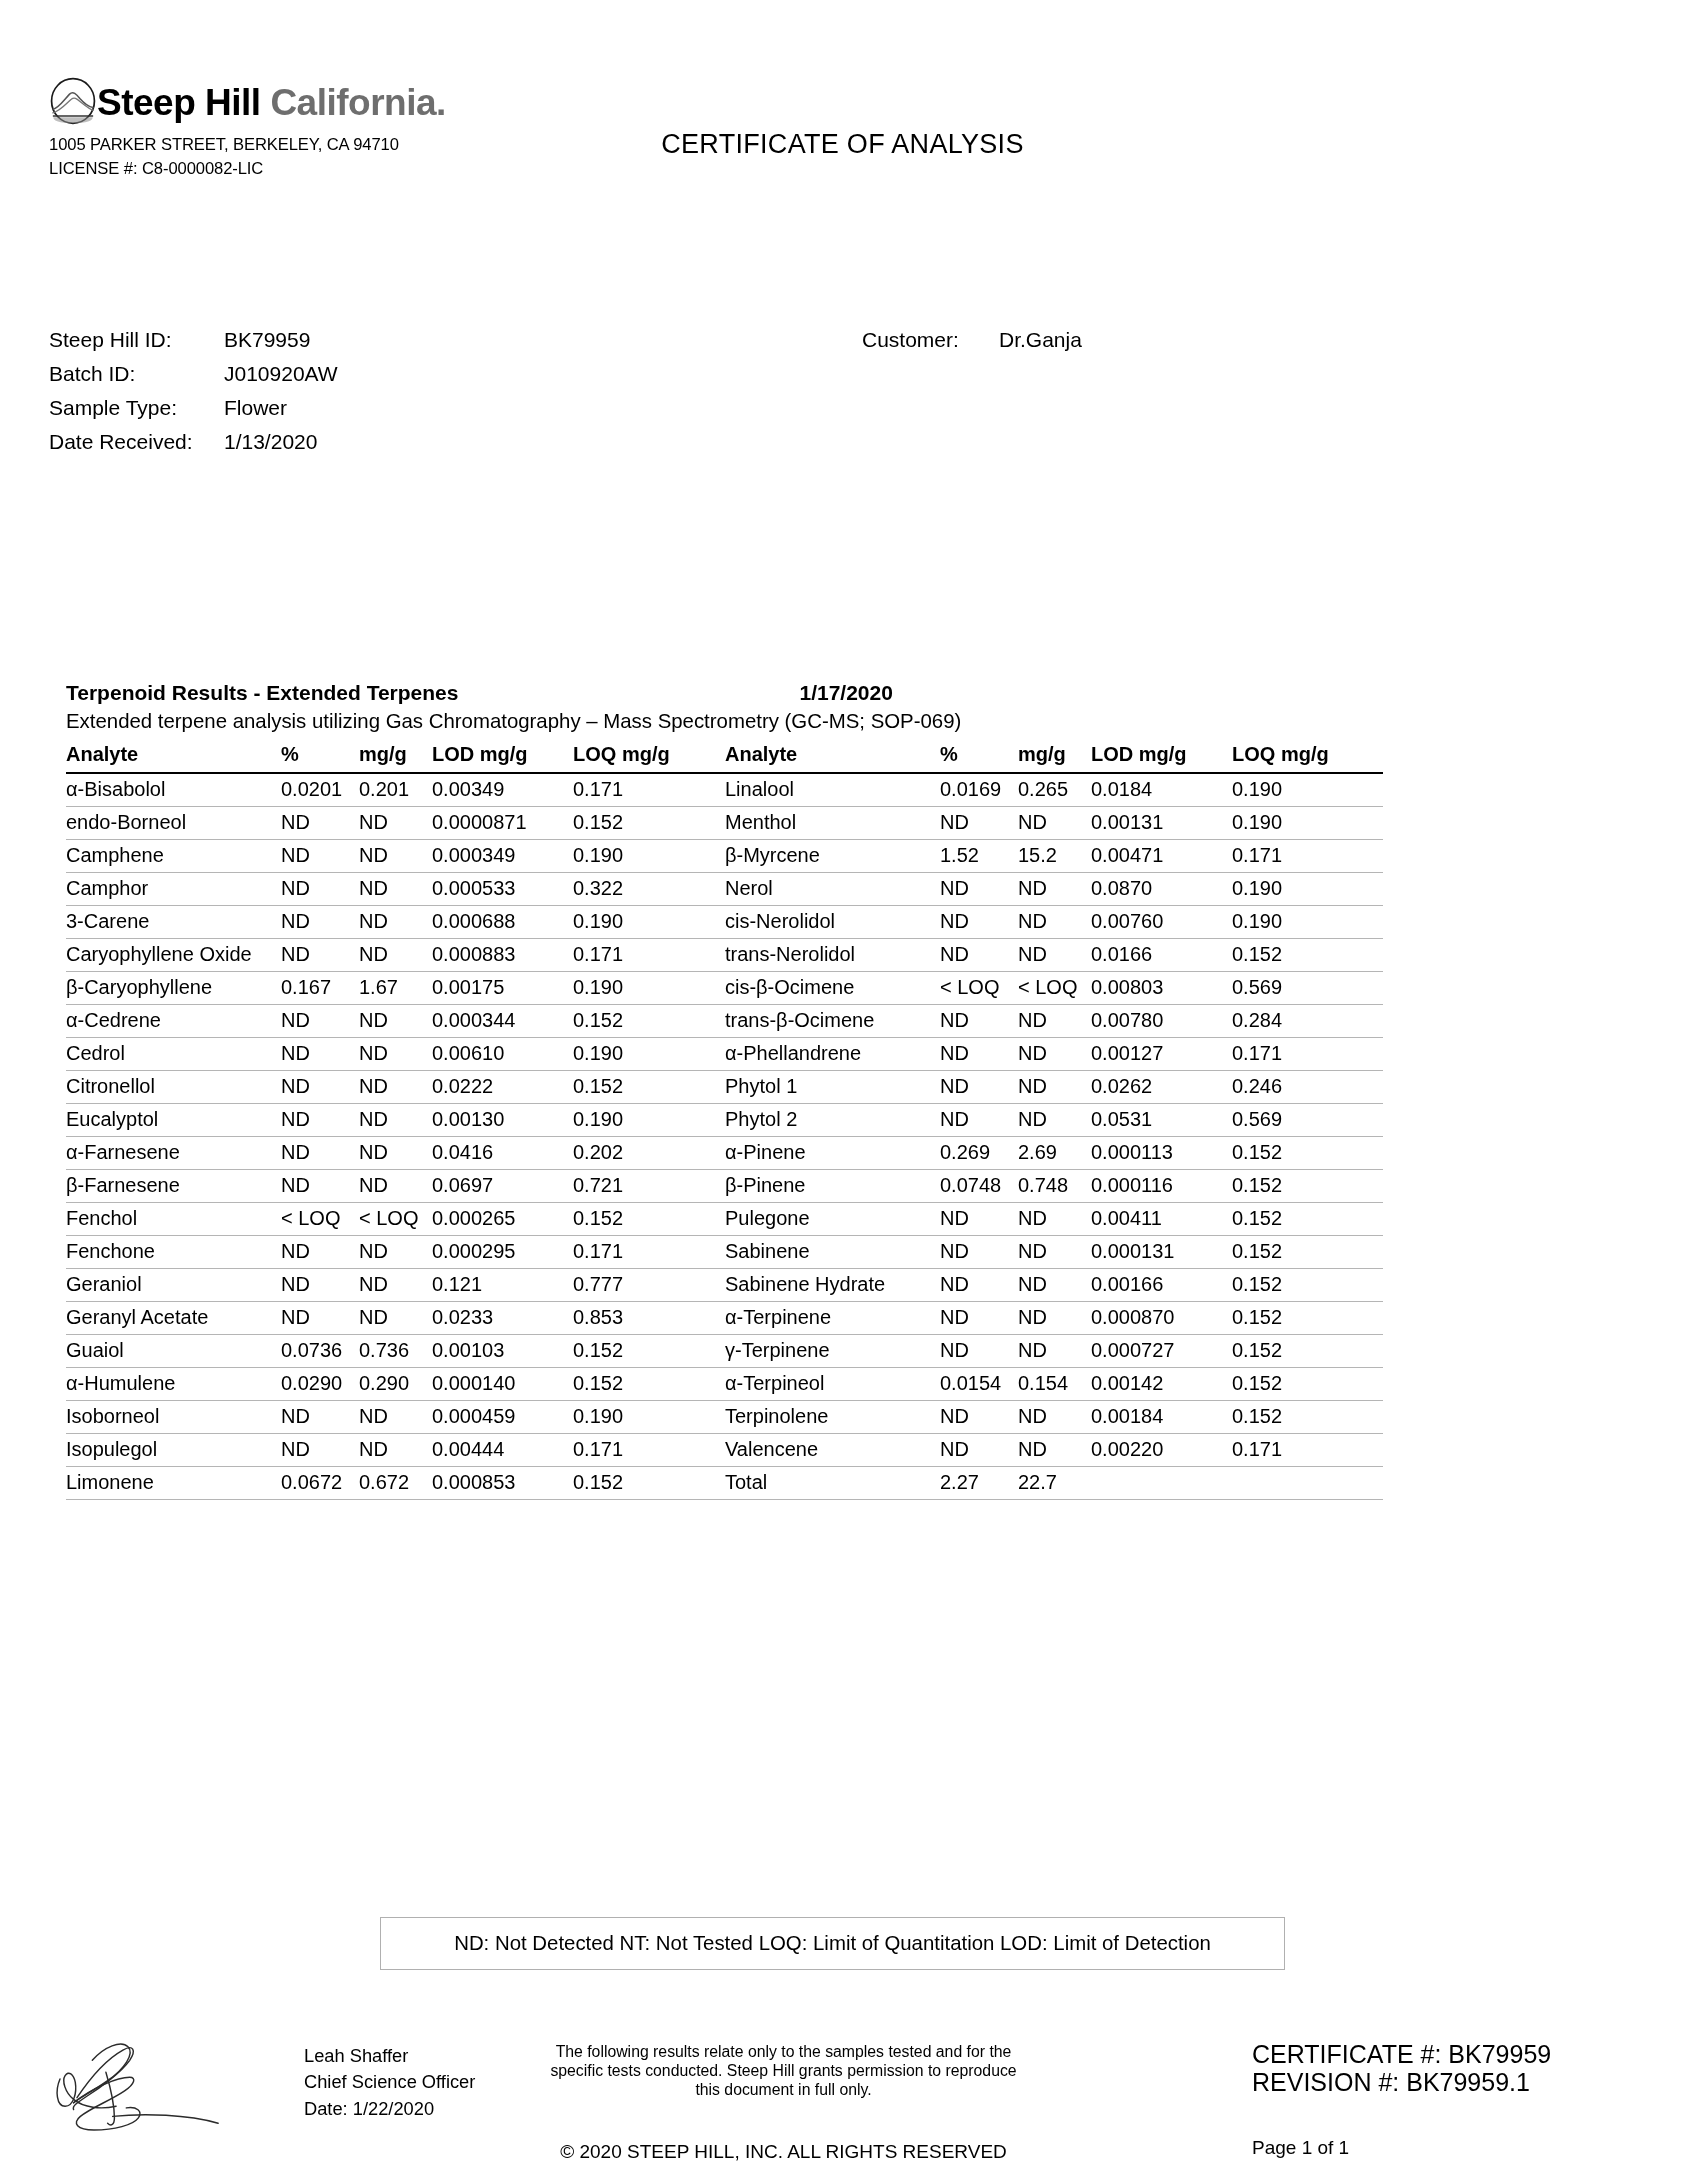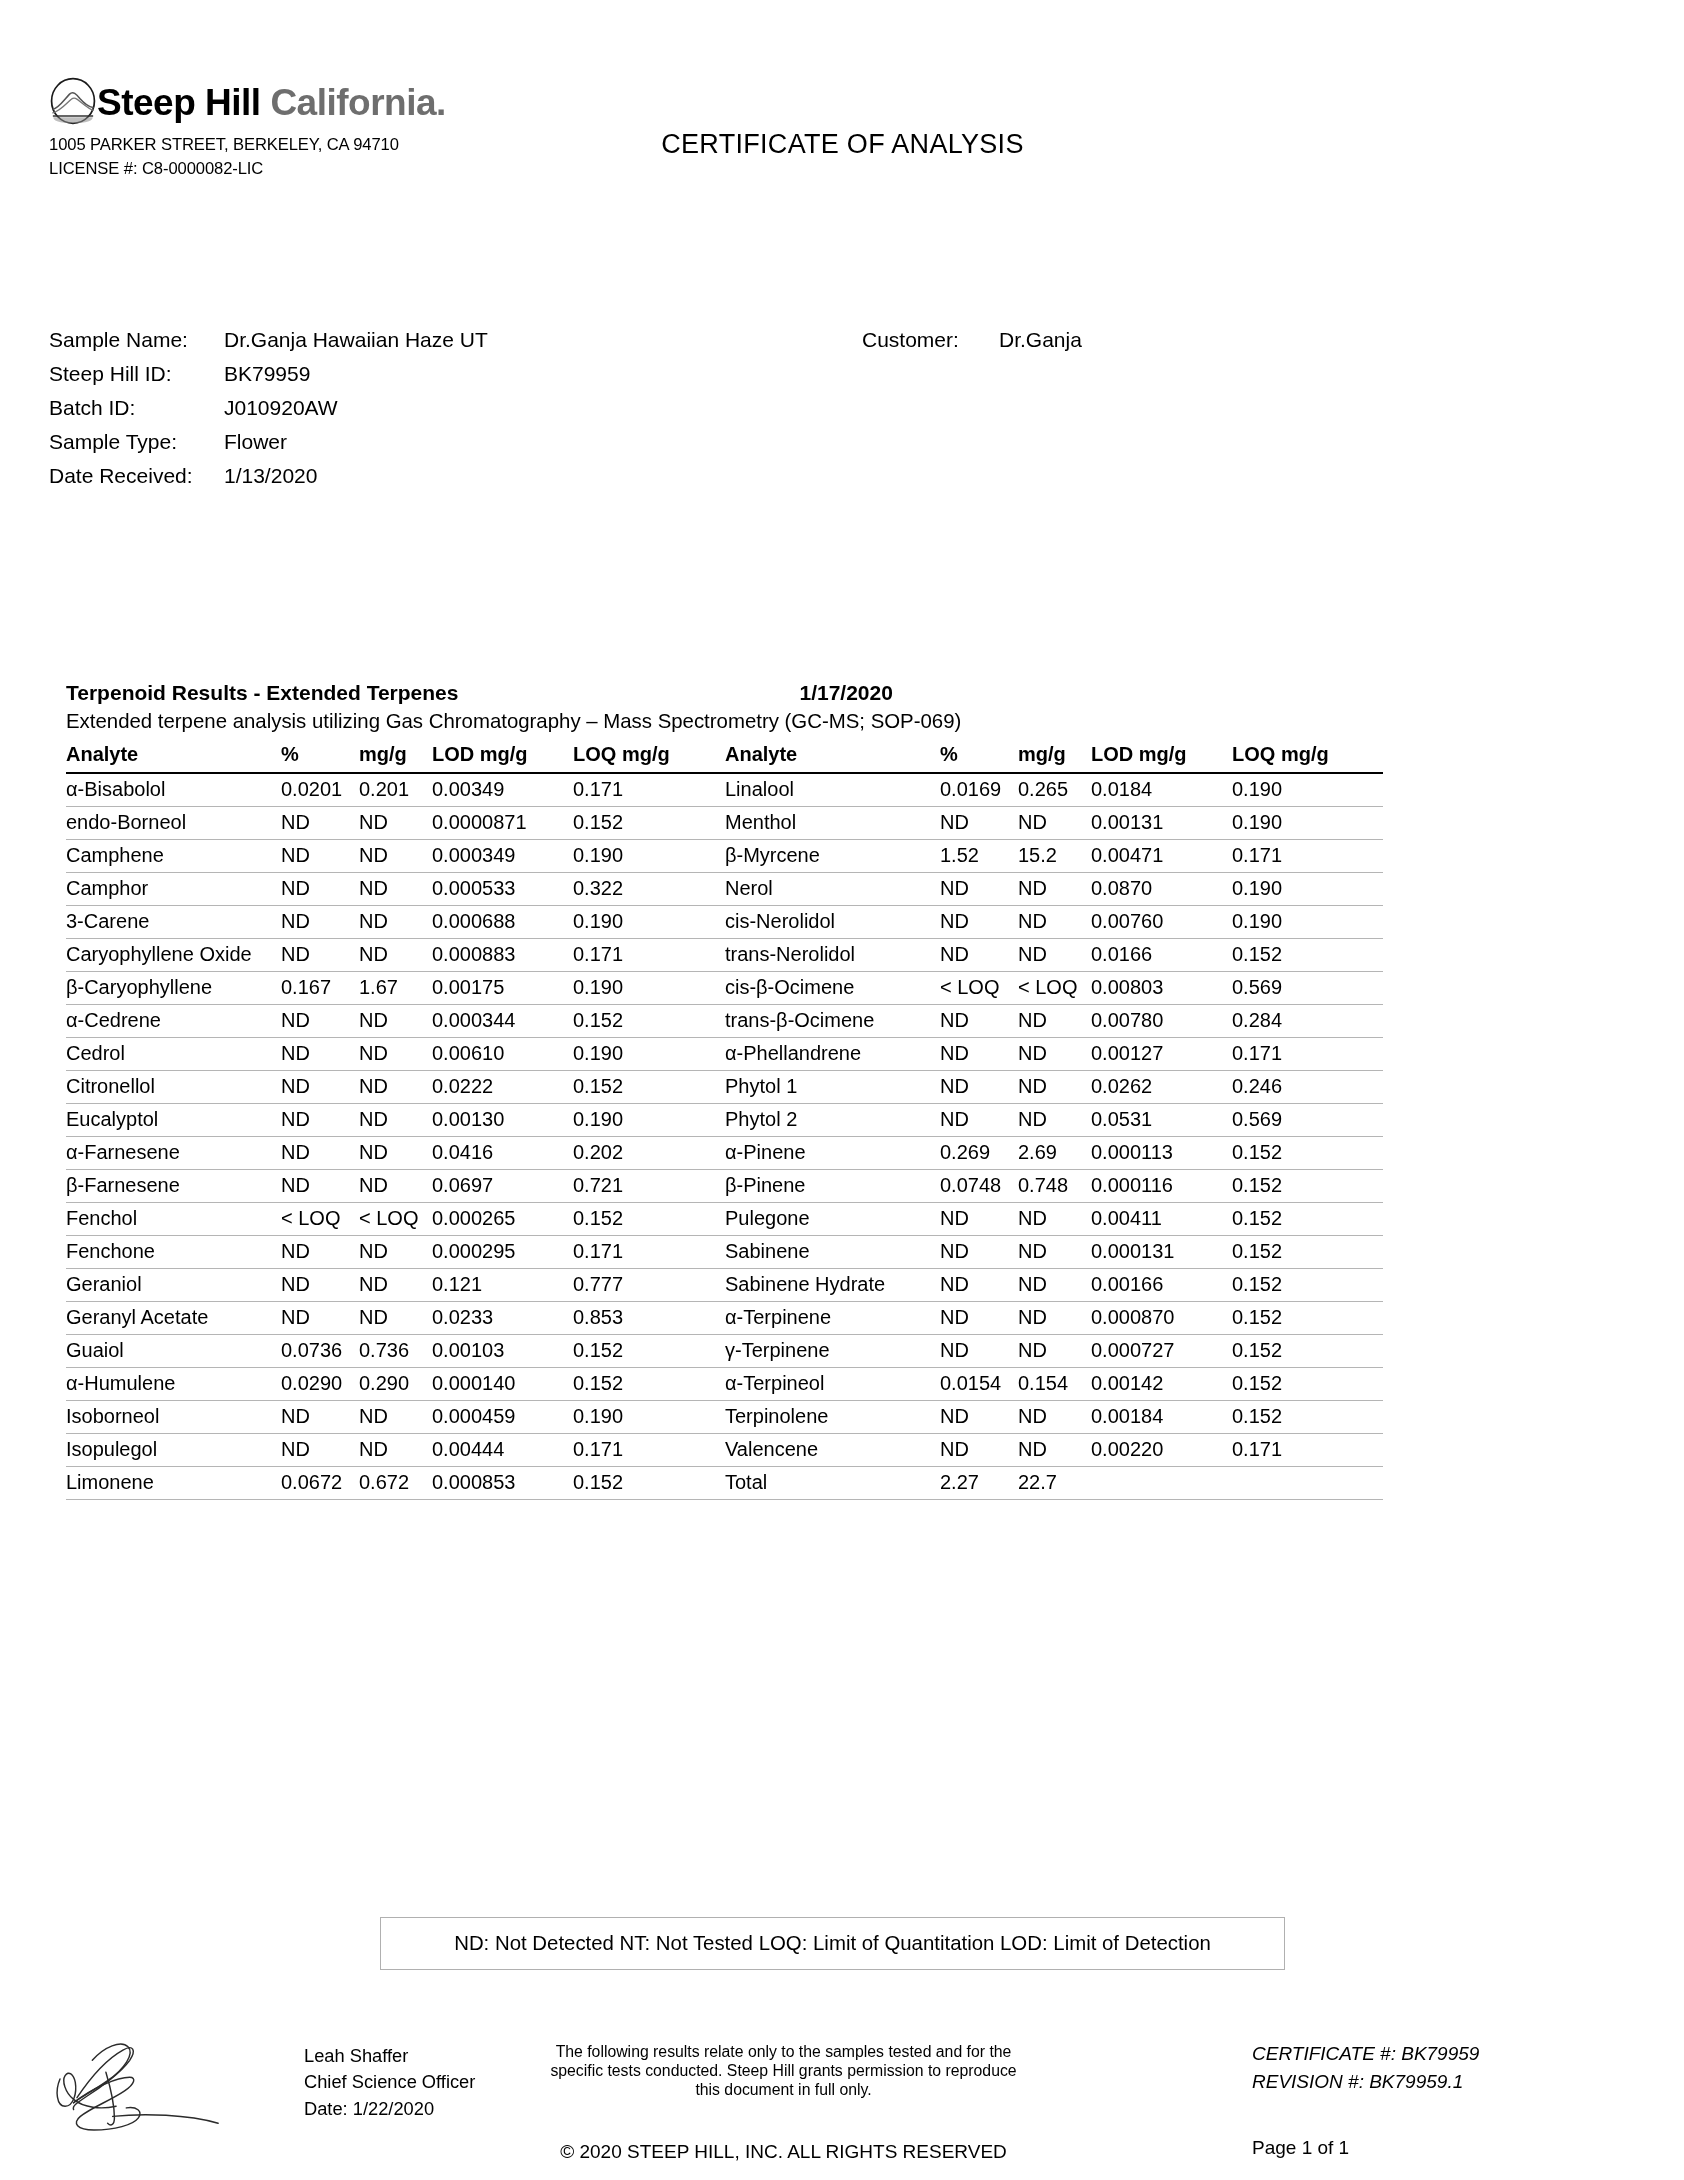--- a/index.html
+++ b/index.html
@@ -205,23 +205,22 @@
     left: 545px;
     top: 122px;
     width: 477px;
     text-align: center;
     font-size: 19px;
   }
   .cert-block {
     position: absolute;
     left: 1252px;
     top: 21px;
-    font-size: 19px;
+    font-size: 25px;
     line-height: 28px;
-    font-style: italic;
   }
   .page-num {
     position: absolute;
     left: 1252px;
     top: 118px;
     font-size: 19px;
   }
 </style>
 </head>
 <body>
@@ -245,24 +244,20 @@
     </div>
     <div class="addr-line">1005 PARKER STREET, BERKELEY, CA 94710</div>
     <div class="lic-line">LICENSE #: C8-0000082-LIC</div>
   </div>
 
   <div class="doc-title">CERTIFICATE OF ANALYSIS</div>
 </div>
 
 <div class="sample-info">
   <div class="si-row">
-    <span class="si-label">Sample Name:</span>
-    <span class="si-value">Dr.Ganja Hawaiian Haze UT</span>
-  </div>
-  <div class="si-row">
     <span class="si-label">Steep Hill ID:</span>
     <span class="si-value">BK79959</span>
   </div>
   <div class="si-row">
     <span class="si-label">Batch ID:</span>
     <span class="si-value">J010920AW</span>
   </div>
   <div class="si-row">
     <span class="si-label">Sample Type:</span>
     <span class="si-value">Flower</span>

